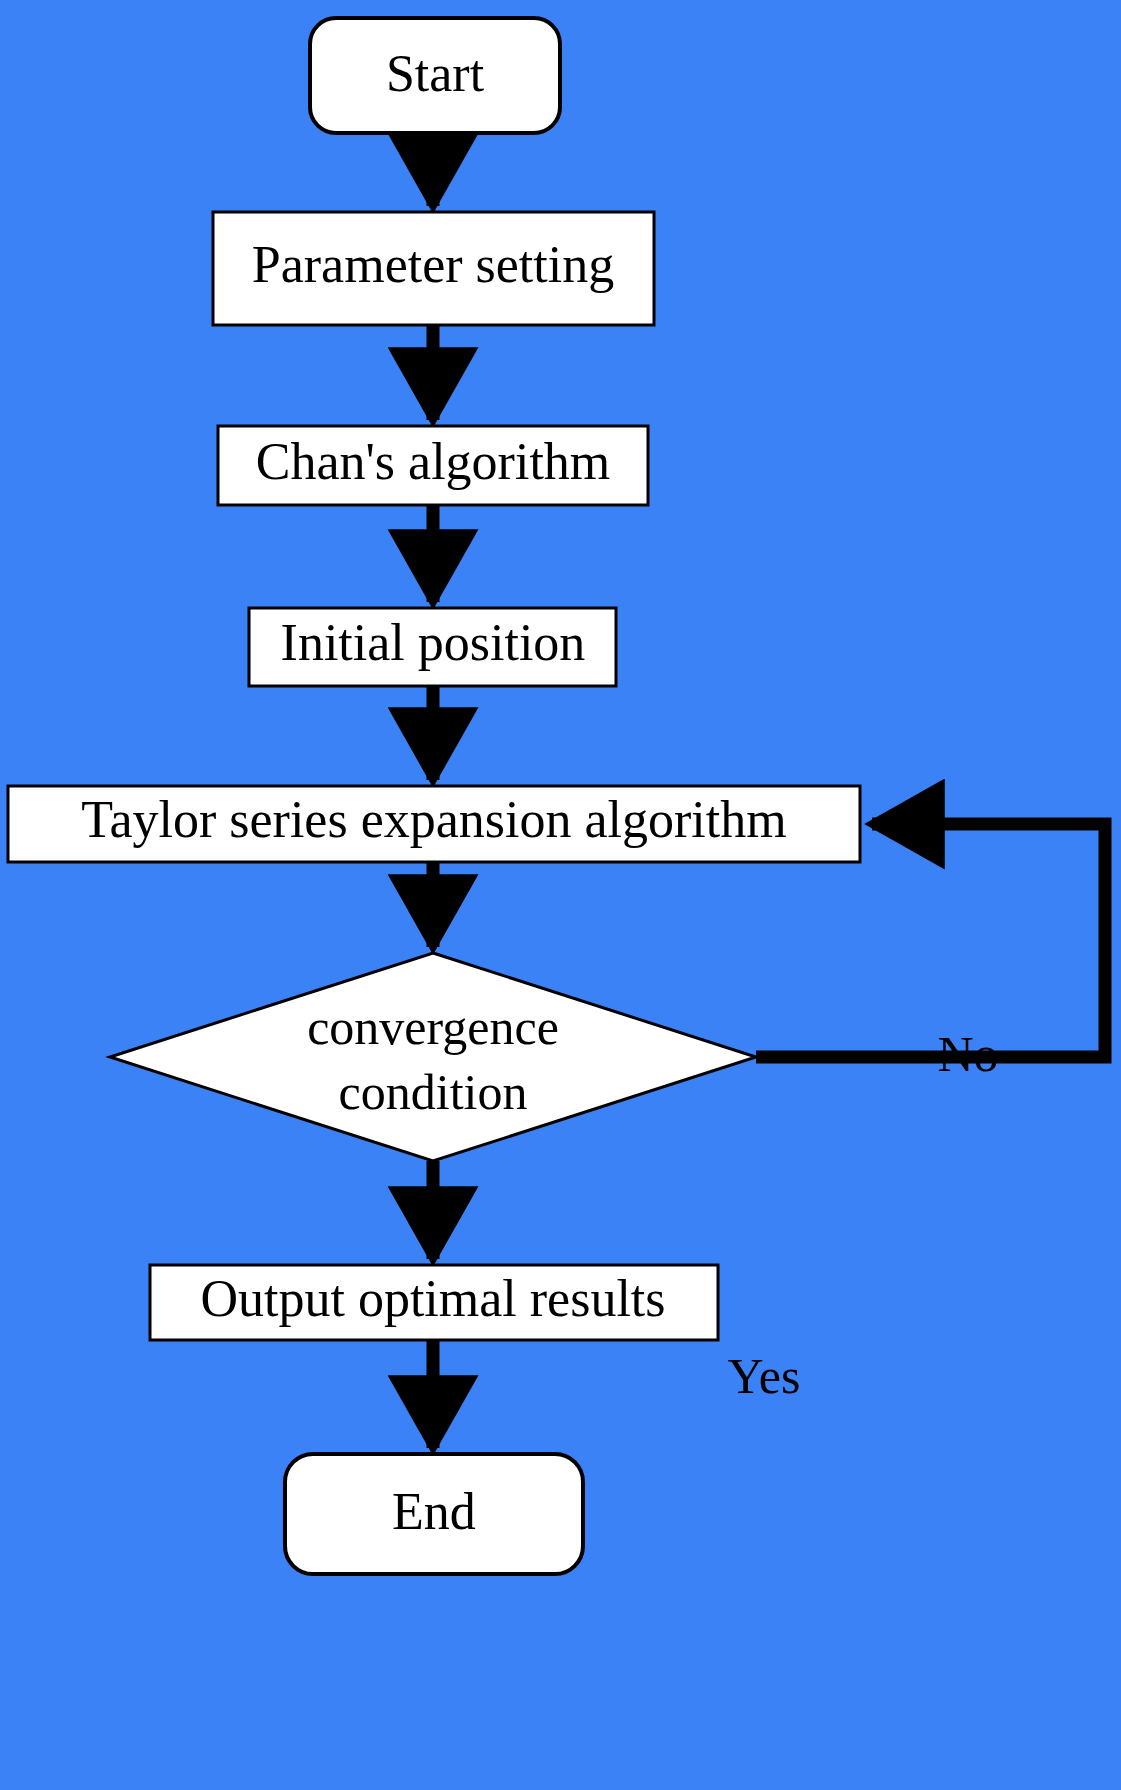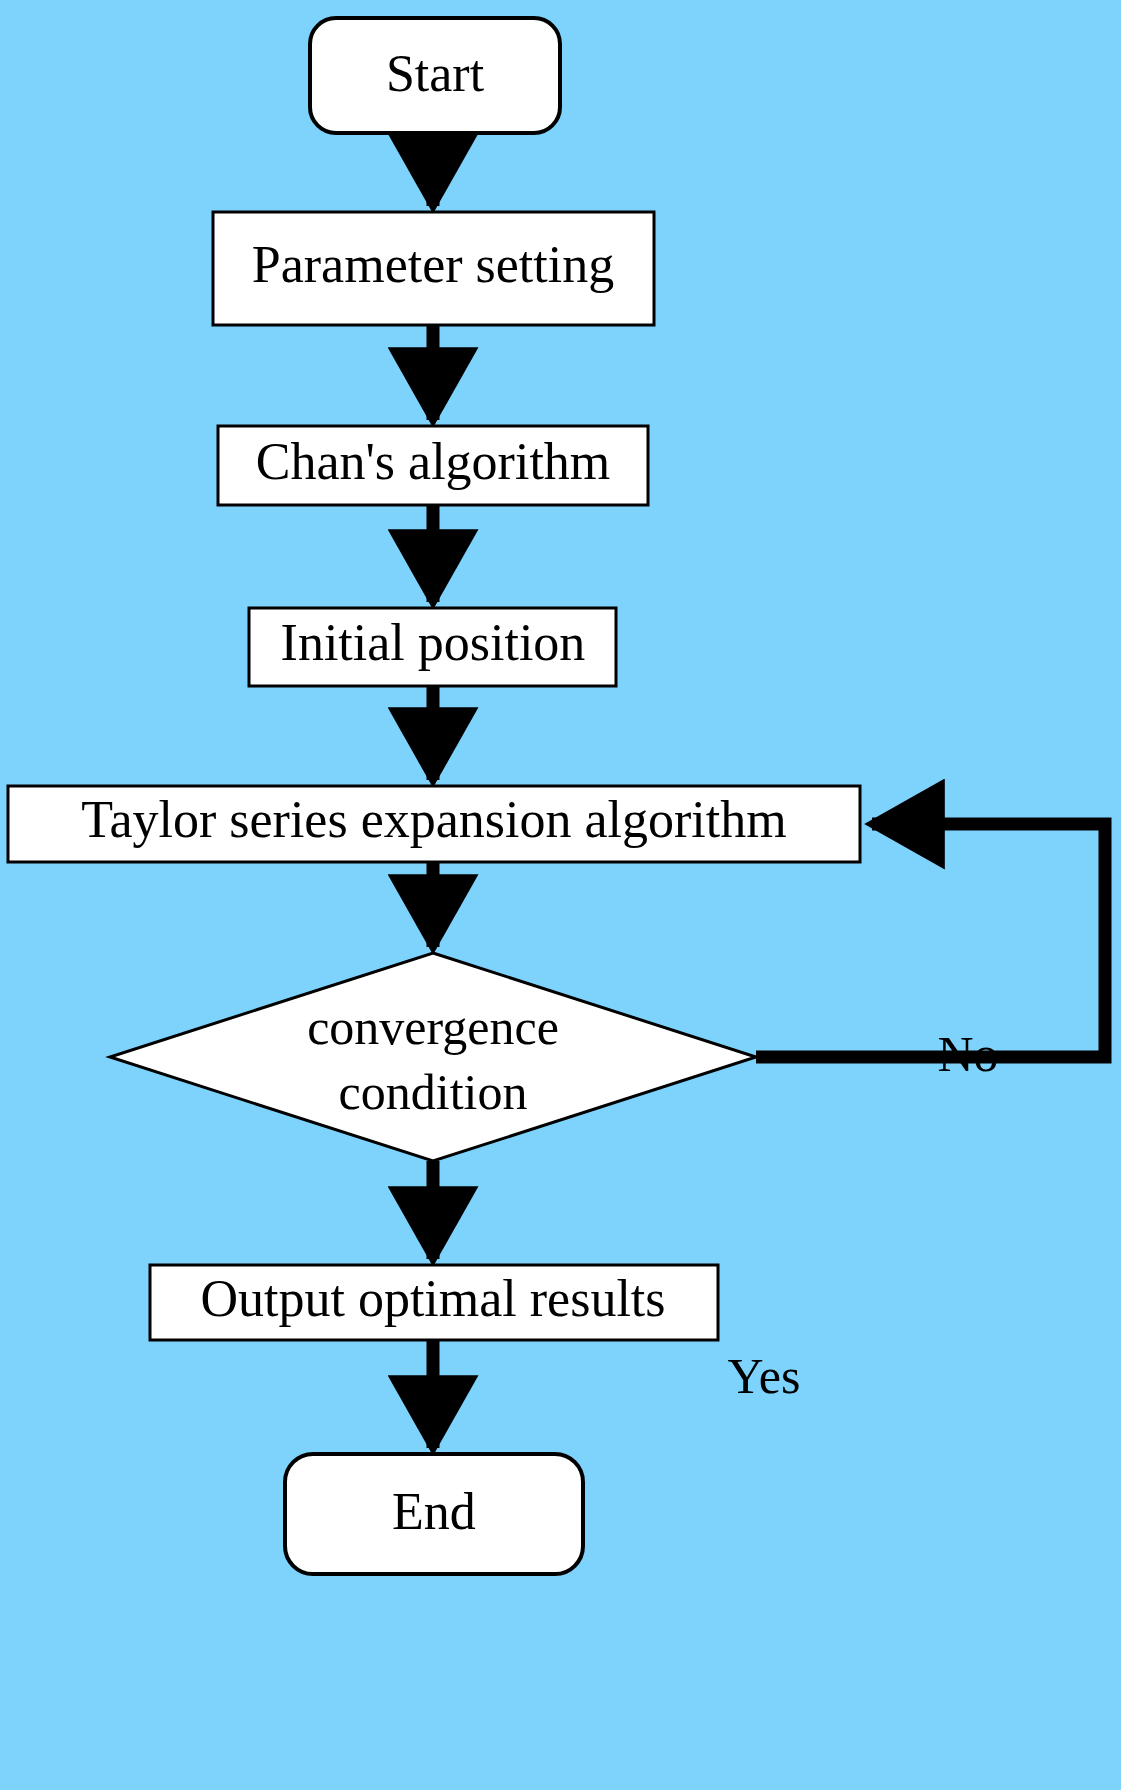--- a/index.html
+++ b/index.html
@@ -11,21 +11,21 @@
   body {
     width: 1121px;
     height: 1790px;
     overflow: hidden;
     font-family: "Liberation Serif", "DejaVu Serif", serif;
   }
   #flow-root {
     position: relative;
     width: 1121px;
     height: 1790px;
-    background: #7dd3fc;
+    background: #3b82f6;
   }
   svg#flow-svg {
     position: absolute;
     top: 0;
     left: 0;
     width: 1121px;
     height: 1790px;
     display: block;
   }
   .node-shape {

